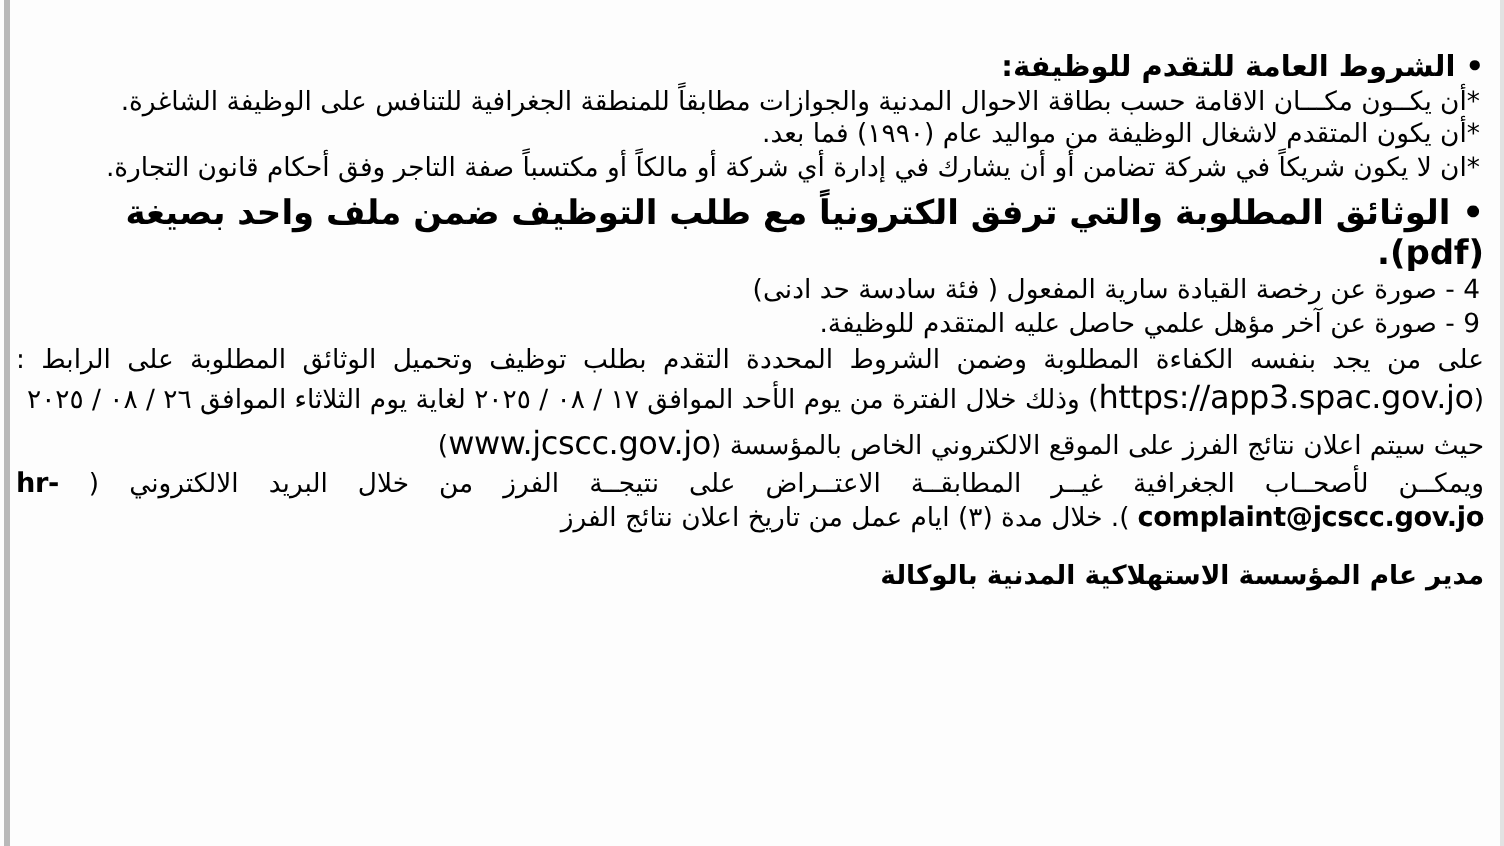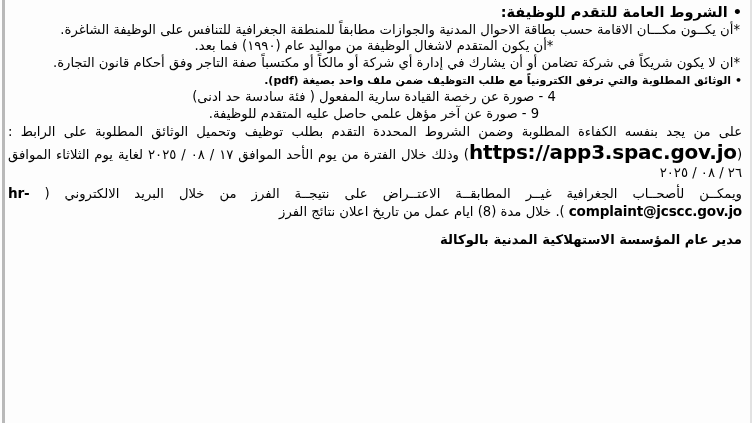--- a/index.html
+++ b/index.html
@@ -35,20 +35,21 @@
     right: 0;
     top: 0;
     width: 2px;
     height: 423px;
     background: #e2e2e2;
   }
   .body-col {
     position: relative;
     text-align: right;
     direction: rtl;
+    margin-top: 22px;
   }
   .sec-head {
     font-weight: bold;
     font-size: 14.5px;
     line-height: 1.18;
     margin: 0 0 1px 0;
     letter-spacing: -0.1px;
   }
   .p {
     font-size: 13.2px;
@@ -56,54 +57,54 @@
     margin: 0;
     letter-spacing: -0.2px;
   }
   .p.just {
     text-align: justify;
     text-align-last: right;
   }
   .gap-xs { height: 2px; }
   .gap-s { height: 4px; }
   .bigger {
-    font-size: 11px;
+    font-size: 17px;
     font-weight: bold;
   }
   .latin {
     font-family: "DejaVu Sans", "Liberation Sans", sans-serif;
     direction: ltr;
     unicode-bidi: embed;
     font-weight: bold;
     font-size: 13.6px;
   }
   .latin-big {
     font-family: "DejaVu Sans", "Liberation Sans", sans-serif;
     direction: ltr;
     unicode-bidi: embed;
-    font-weight: bold;
-    font-size: 20px;
+    font-weight: normal;
+    font-size: 16px;
   }
   .signature {
     margin-top: 9px;
     text-align: center;
     direction: rtl;
   }
   .sig-line {
     font-size: 13.2px;
     font-weight: bold;
     line-height: 1.3;
     letter-spacing: -0.2px;
   }
   .sig-wrap {
     display: block;
     width: 100%;
     text-align: right;
   }
-  .indent-1 { padding-right: 2px; text-align: center; }
+  .indent-1 { padding-right: 2px; }
 </style>
 </head>
 <body>
 
 <div class="page">
   <div class="left-rule"></div>
   <div class="right-edge"></div>
 
   <div class="body-col">
 
@@ -123,25 +124,28 @@
     </div>
 
     <div class="gap-xs"></div>
 
     <p class="p just">
       <span>على من يجد بنفسه الكفاءة المطلوبة وضمن الشروط المحددة التقدم بطلب توظيف وتحميل الوثائق المطلوبة على الرابط : (</span><span class="latin-big">https://app3.spac.gov.jo</span><span>) وذلك خلال الفترة من  يوم الأحد الموافق ١٧ / ٠٨ / ٢٠٢٥ لغاية يوم الثلاثاء الموافق ٢٦ / ٠٨ / ٢٠٢٥</span>
     </p>
 
     <div class="gap-xs"></div>
 
+    <p class="p just">
+      <span>حيث سيتم اعلان نتائج الفرز على الموقع الالكتروني الخاص بالمؤسسة (</span><span class="latin-big">www.jcscc.gov.jo</span><span>)</span>
+    </p>
 
     <div class="gap-xs"></div>
 
     <p class="p just">
-      <span>ويمكــن لأصحــاب الجغرافية غيــر المطابقــة الاعتــراض على نتيجــة الفرز من خلال البريد الالكتروني ( </span><span class="latin">hr-complaint@jcscc.gov.jo</span><span> ). خلال مدة (8) ايام عمل من تاريخ اعلان نتائج الفرز</span>
+      <span>ويمكــن لأصحــاب الجغرافية غيــر المطابقــة الاعتــراض على نتيجــة الفرز من خلال البريد الالكتروني ( </span><span class="latin">hr-complaint@jcscc.gov.jo</span><span> ). خلال مدة (٣) ايام عمل من تاريخ اعلان نتائج الفرز</span>
     </p>
 
     <div class="gap-xs"></div>
 
 
     <div class="signature">
       <span class="sig-wrap sig-line">مدير عام المؤسسة الاستهلاكية المدنية بالوكالة</span>
     </div>
 
   </div>

